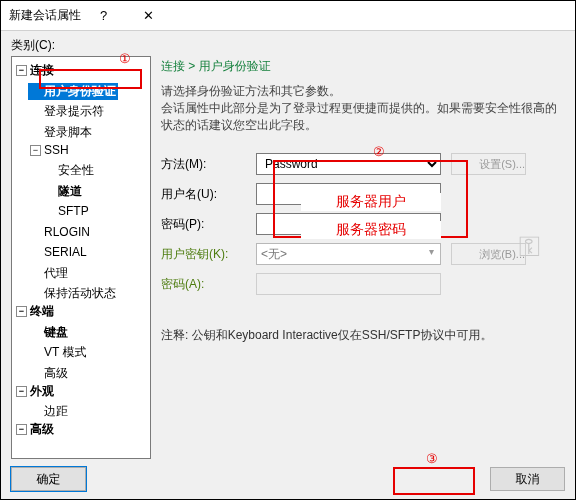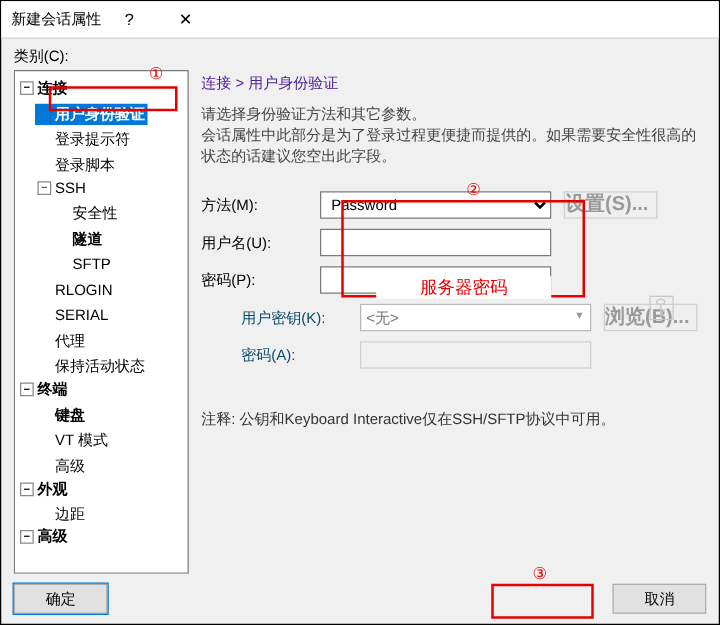--- a/index.html
+++ b/index.html
@@ -15,33 +15,33 @@
   .tree-wrap { width: 140px; border: 1px solid #7a7a7a; background: #fff; padding: 4px 2px; font-size: 12px; overflow: auto; position: relative; }
   .tree { list-style: none; margin: 0; padding: 0; }
   .tree ul { list-style: none; margin: 0; padding-left: 14px; }
   .tree li { line-height: 17px; white-space: nowrap; position: relative; }
   .node { display: inline-flex; align-items: center; cursor: default; padding: 0 2px; }
   .toggle { display: inline-block; width: 11px; height: 11px; border: 1px solid #888; font-size: 9px; line-height: 9px; text-align: center; margin-right: 3px; background: #fff; }
   .spacer { display: inline-block; width: 14px; }
   .sel { background: #0078d7; color: #fff; }
   .bold { font-weight: bold; }
   .right { flex: 1; display: flex; flex-direction: column; font-size: 12px; position: relative; }
-  .crumb { color: #4c1d95; margin: 2px 0 8px 0; }
+  .crumb { color: #15803d; margin: 2px 0 8px 0; }
   .desc { color: #444; line-height: 17px; margin-bottom: 18px; }
   .form-row { display: flex; align-items: center; margin-bottom: 6px; height: 24px; }
   .form-row label { width: 95px; }
   .form-row .field { width: 185px; }
   .form-row input[type=text], .form-row input[type=password], .form-row select {
     width: 100%; height: 22px; border: 1px solid #7a7a7a; font-size: 12px; padding: 0 4px; background: #fff;
   }
   .form-row select { appearance: auto; }
-  .form-row.disabled label { color: #0c4a6e; margin-left: 32px; }
+  .form-row.disabled label { color: #4d7c0f; }
   .form-row.disabled .fake-select { width:100%; height:22px; border:1px solid #b8b8b8; background:#fff; color:#777; padding:2px 4px; font-size:12px; position:relative;}
   .form-row.disabled .fake-select::after { content:"▾"; position:absolute; right:6px; top:2px; color:#999; font-size:10px;}
-  .side-btn { width: 75px; height: 22px; margin-left: 10px; border: 1px solid #adadad; background: #e1e1e1; font-size: 16px; text-align: left; line-height: 20px; font-weight: bold; }
+  .side-btn { width: 75px; height: 22px; margin-left: 10px; border: 1px solid #adadad; background: #e1e1e1; font-size: 11px; text-align: right; line-height: 20px; }
   .side-btn.disabled { color: #9a9a9a; background: #efefef; border-color:#cfcfcf; }
   .note { margin-top: 25px; color: #333; }
   .footer { display: flex; justify-content: space-between; gap: 10px; padding-top: 8px; }
   .footer button { width: 75px; height: 24px; border: 1px solid #adadad; background: #e1e1e1; font-size: 12px; cursor: pointer; }
   .footer button.primary { outline: 1px solid #0078d7; }
 
   
   .ann { position: absolute; border: 2px solid #e60000; pointer-events: none; }
   .ann-label { position: absolute; color: #e60000; font-size: 13px; font-family: Arial; pointer-events: none; }
   .ann-text { position: absolute; color: #e60000; font-size: 14px; pointer-events: none; text-align:center; background:#fff;}
@@ -222,17 +222,18 @@
       <button class="primary">确定</button>
       <button>取消</button>
     </div>
   </div>
 
   <div class="ann-label" style="left:118px; top:50px;">①</div>
   <div class="ann" style="left:38px; top:68px; width:103px; height:20px;"></div>
 
   <div class="ann-label" style="left:372px; top:143px;">②</div>
   <div class="ann" style="left:272px; top:159px; width:195px; height:78px;"></div>
+  <div class="ann-text" style="left:300px; top:192px; width:140px;">服务器用户</div>
   <div class="ann-text" style="left:300px; top:220px; width:140px;font-family:Liberation Serif, serif;">服务器密码</div>
 
   <div class="ann-label" style="left:425px; top:450px;">③</div>
   <div class="ann" style="left:392px; top:466px; width:82px; height:28px;"></div>
 </div>
 
 </body></html>

